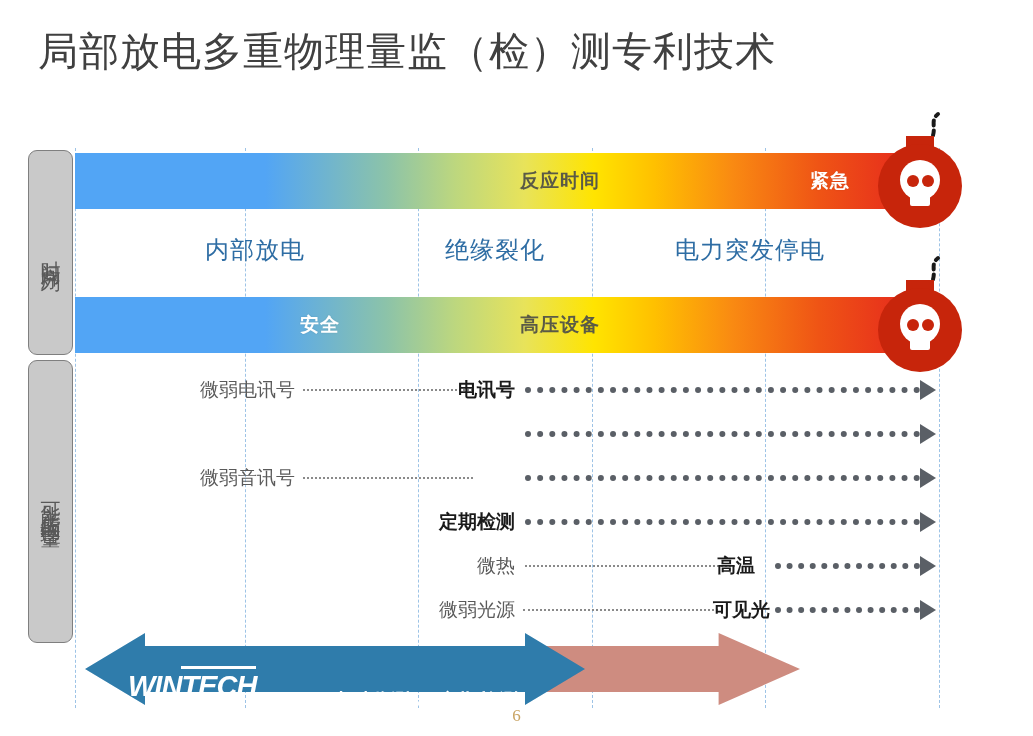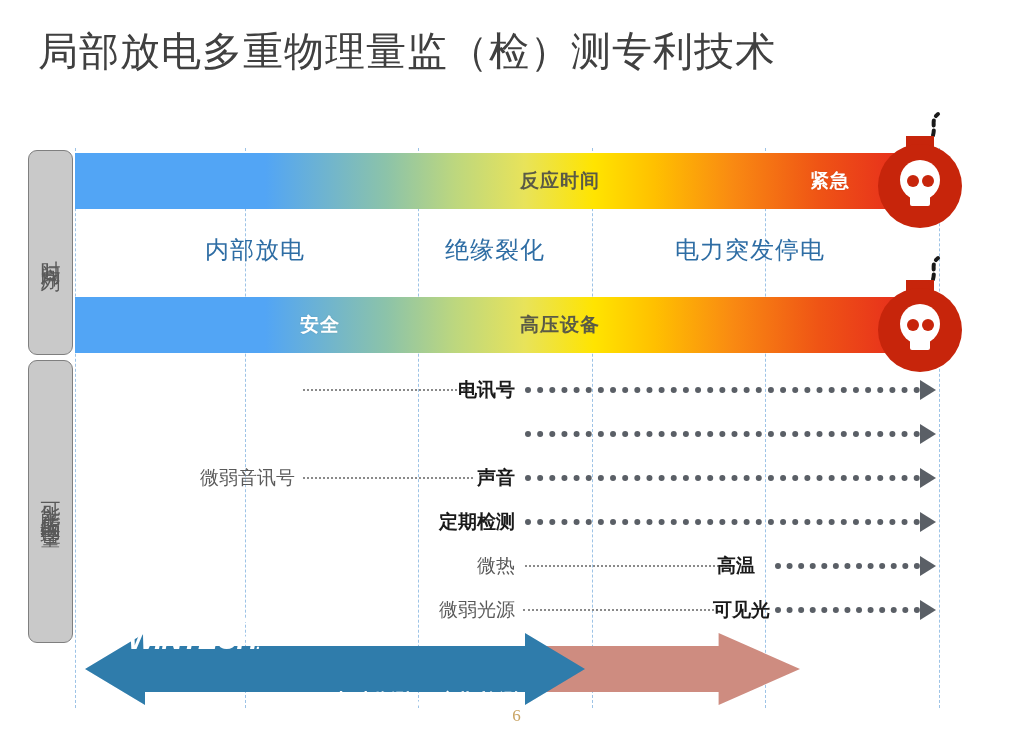--- a/index.html
+++ b/index.html
@@ -187,21 +187,21 @@
     left: 85px;
     top: 633px;
     width: 500px;
     height: 72px;
     background: #2f7cab;
     clip-path: polygon(0 50%, 12% 0, 12% 18%, 88% 18%, 88% 0, 100% 50%, 88% 100%, 88% 82%, 12% 82%, 12% 100%);
   }
   #wintech-logo {
     position: absolute;
     left: 128px;
-    top: 625px;
+    top: 672px;
     font-family: "Liberation Sans", sans-serif;
     font-weight: bold;
     font-style: italic;
     font-size: 29px;
     color: #ffffff;
     letter-spacing: -1px;
     line-height: 1;
     white-space: nowrap;
   }
   #wintech-logo .wt-over { border-top: 3px solid #ffffff; padding-top: 1px; }
@@ -286,36 +286,36 @@
     <g fill="#ffffff">
       <circle cx="54" cy="72" r="20"></circle>
       <rect x="44" y="84" width="20" height="14" rx="2"></rect>
     </g>
     <circle cx="47" cy="73" r="6" fill="#c7250b"></circle>
     <circle cx="62" cy="73" r="6" fill="#c7250b"></circle>
   </svg>
 </div>
 
 <div class="pq-row" style="top:368px;">
+  <div class="pq-weak" style="left:40px; width:180px;">微弱电讯号</div>
   <div class="pq-dots-thin" style="left:228px; width:170px;"></div>
   <div class="pq-strong" style="left:330px; width:110px;">电讯号</div>
   <div class="pq-dots-bold" style="left:450px; width:395px;"></div>
   <div class="pq-arrow" style="left:845px;"></div>
 </div>
 
 <div class="pq-row" style="top:412px;">
   <div class="pq-weak" style="left:40px; width:180px;"></div>
   <div class="pq-dots-bold" style="left:450px; width:395px;"></div>
   <div class="pq-arrow" style="left:845px;"></div>
 </div>
 
 <div class="pq-row" style="top:456px;">
   <div class="pq-weak" style="left:40px; width:180px;">微弱音讯号</div>
   <div class="pq-dots-thin" style="left:228px; width:170px;"></div>
-  <div class="pq-strong" style="left:330px; width:110px;">声音</div>
   <div class="pq-dots-bold" style="left:450px; width:395px;"></div>
   <div class="pq-arrow" style="left:845px;"></div>
 </div>
 
 <div class="pq-row" style="top:500px;">
   <div class="pq-weak" style="left:40px; width:180px;"></div>
   <div class="pq-strong" style="left:310px; width:130px;">定期检测</div>
   <div class="pq-dots-bold" style="left:450px; width:395px;"></div>
   <div class="pq-arrow" style="left:845px;"></div>
 </div>

